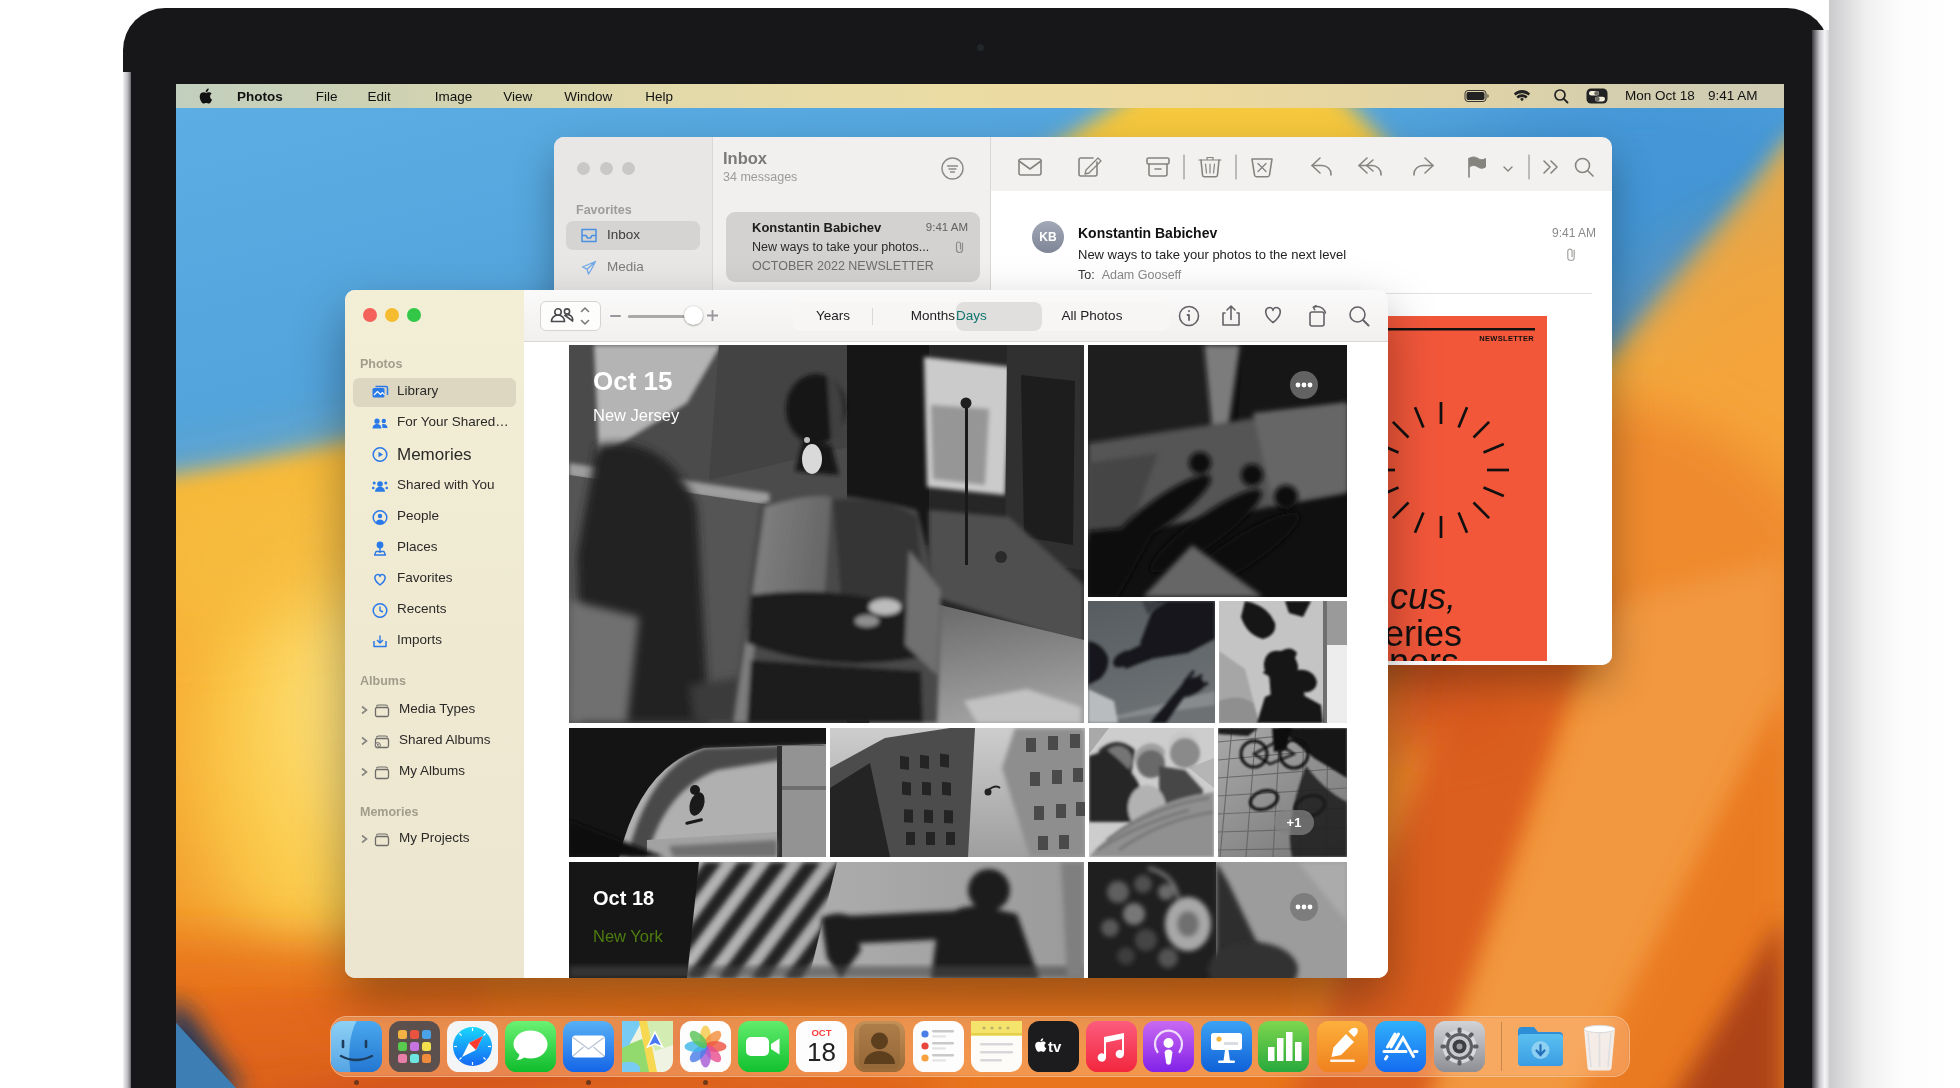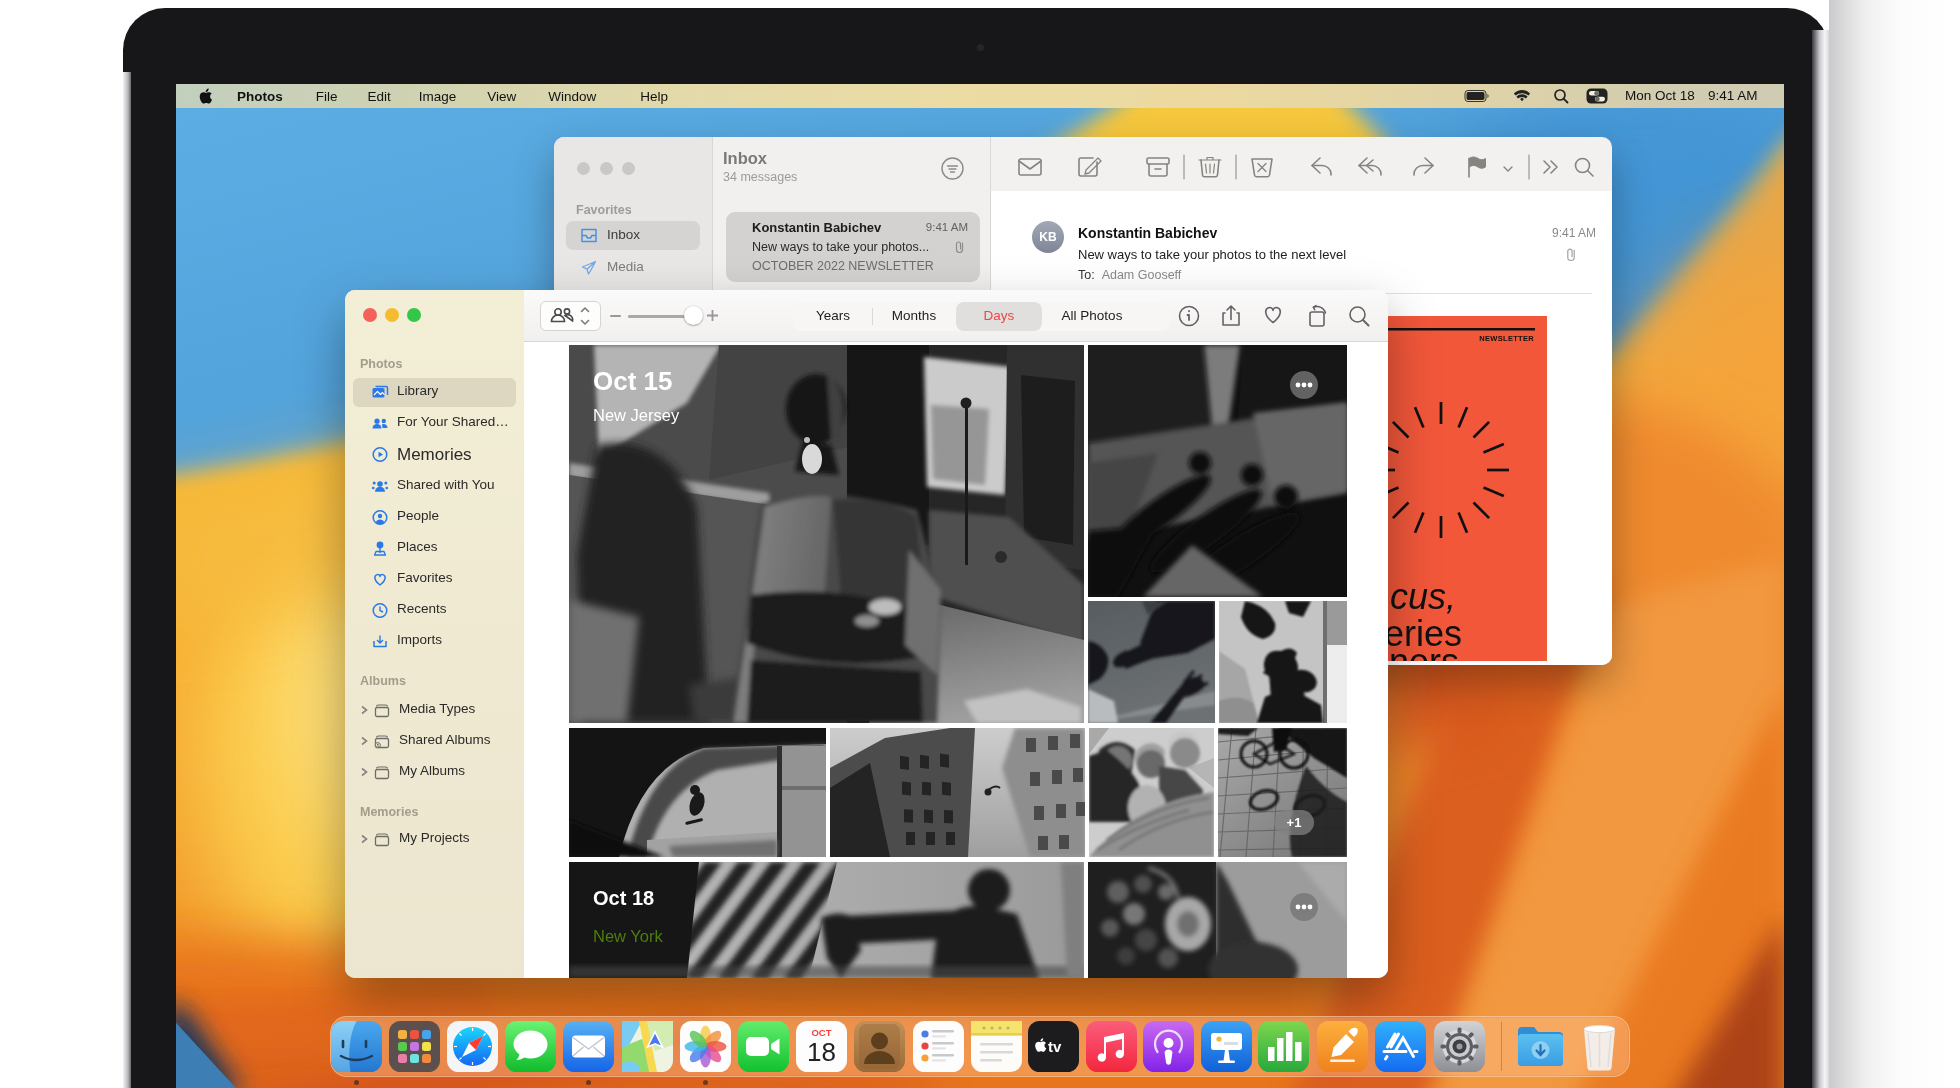--- a/index.html
+++ b/index.html
@@ -87,24 +87,24 @@
     <path d="M -10,915 L 10,925 L 68,1010 L -10,1010 Z" fill="#16355c" filter="url(#b12)"></path>
     <path d="M -10,928 L 70,1015 L -10,1015 Z" fill="#3d7fb5"></path>
   </svg></div>
   <div id="menubar">
     <svg width="15" height="17" viewBox="0 0 15 17" style="position:absolute;left:22px;top:4px" fill="#111">
       <path d="M10.6 4.2c-.9.06-1.95.62-2.57.62-.63 0-1.6-.6-2.5-.58C4.2 4.26 3 4.97 2.33 6.1 1 8.4 2 11.8 3.3 13.66c.64.9 1.4 1.93 2.4 1.9.96-.04 1.33-.62 2.5-.62s1.5.62 2.52.6c1.04-.02 1.7-.94 2.34-1.86.73-1.06 1.03-2.1 1.05-2.15-.02-.01-2.02-.78-2.04-3.08-.02-1.93 1.57-2.85 1.64-2.9C12.8 4.23 11.43 4.15 10.6 4.2zM9.9 2.9c.53-.64.88-1.53.78-2.4-.76.03-1.67.5-2.21 1.14-.49.57-.91 1.48-.8 2.35.84.07 1.7-.43 2.23-1.09z"></path>
     </svg>
     <span class="app" style="margin-left:61px">Photos</span>
     <span style="margin-left:33px">File</span>
     <span style="margin-left:30px">Edit</span>
-    <span style="margin-left:28px">Image</span>
+    <span style="margin-left:44px">Image</span>
     <span style="margin-left:31px">View</span>
     <span style="margin-left:32px">Window</span>
-    <span style="margin-left:44px">Help</span>
+    <span style="margin-left:33px">Help</span>
     <svg width="27" height="24" viewBox="0 0 27 24" style="position:absolute;left:1288px;top:0">
       <rect x="1" y="6.5" width="21" height="11" rx="3" fill="none" stroke="#333" stroke-width="1"></rect>
       <rect x="2.5" y="8" width="18" height="8" rx="1.8" fill="#222"></rect>
       <path d="M23.5 10 v4 a2.4 2.4 0 0 0 0 -4z" fill="#333"></path>
     </svg>
     <svg width="20" height="24" viewBox="0 0 20 24" style="position:absolute;left:1336px;top:0" fill="#222">
       <path d="M10 17.2 l1.9-2.3 a3 3 0 0 0 -3.8 0z"></path>
       <path d="M10 13.2 c1.5 0 2.9.5 4 1.4 l1.6-2 a8.1 8.1 0 0 0 -11.2 0 l1.6 2 c1.1-.9 2.5-1.4 4-1.4z"></path>
       <path d="M10 9.2 c2.4 0 4.7.8 6.5 2.3 l1.6-2 A10.9 10.9 0 0 0 1.9 9.6 l1.6 2 A10 10 0 0 1 10 9.2z"></path>
     </svg>
@@ -378,22 +378,22 @@
     <div class="abs" style="left:283px;top:24.5px;width:62px;height:3px;background:#aaa9a7;border-radius:2px"></div>
     <div class="abs" style="left:339px;top:16px;width:19px;height:19px;border-radius:50%;background:#fff;box-shadow:0 0.5px 2px rgba(0,0,0,0.45)"></div>
     <svg class="abs" style="left:361px;top:19px" width="13" height="13" viewBox="0 0 13 13" stroke="#98979b" stroke-width="1.8">
           <path d="M6.5 1 v11 M1 6.5 h11"></path>
         </svg>
 
     <div class="abs" style="left:448px;top:12px;width:377px;height:29px;border-radius:8px;background:#f7f6f4"></div>
     <div class="abs" style="left:527px;top:18px;width:1px;height:17px;background:#d9d8d6"></div>
     <div class="abs" style="left:611px;top:12px;width:86px;height:29px;border-radius:8px;background:#e0dfdd"></div>
     <div class="abs" style="left:448px;top:18px;width:80px;text-align:center;font-size:13.5px;color:#1d1d1f">Years</div>
-    <div class="abs" style="left:528px;top:18px;width:82px;text-align:center;font-size:13.5px;color:#1d1d1f">Months</div>
-    <div class="abs" style="left:611px;top:18px;width:86px;text-align:center;font-size:13.5px;color:#ef4444">Days</div>
+    <div class="abs" style="left:528px;top:18px;width:82px;text-align:right;font-size:13.5px;color:#1d1d1f">Months</div>
+    <div class="abs" style="left:611px;top:18px;width:86px;text-align:left;font-size:13.5px;color:#0f766e">Days</div>
     <div class="abs" style="left:697px;top:18px;width:100px;text-align:center;font-size:13.5px;color:#1d1d1f">All Photos</div>
 
     <svg class="abs" style="left:824px;top:6px" width="219" height="40" viewBox="0 0 219 40" fill="none" stroke="#636266" stroke-width="1.6" stroke-linecap="round" stroke-linejoin="round">
       <g transform="translate(20,20)">
             <circle cx="0" cy="0" r="9.5"></circle>
             <path d="M-1.5 -1 h1.5 v5 M0 -5.2 v0.5" stroke-width="1.8"></path>
           </g>
       <g transform="translate(62,20)">
             <path d="M-6 -3 h-2 v12 h16 v-12 h-2"></path>
             <path d="M0 -9.5 v13 M-4 -6 l4 -4 l4 4"></path>

